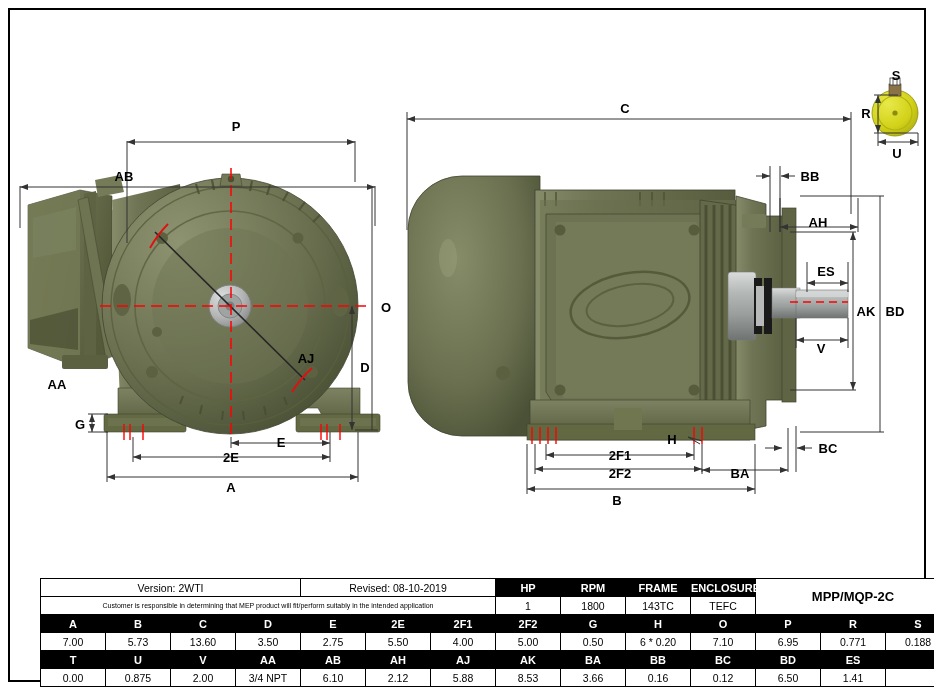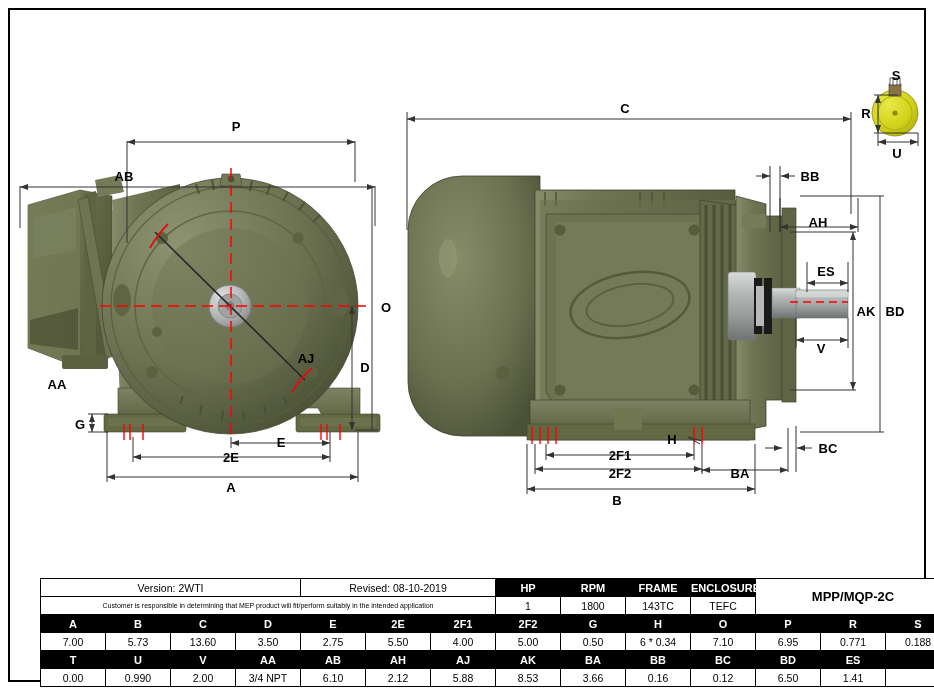--- a/index.html
+++ b/index.html
@@ -421,21 +421,21 @@
         <tr>
           <td>7.00</td>
           <td>5.73</td>
           <td>13.60</td>
           <td>3.50</td>
           <td>2.75</td>
           <td>5.50</td>
           <td>4.00</td>
           <td>5.00</td>
           <td>0.50</td>
-          <td>6 * 0.34</td>
+          <td>6 * 0.20</td>
           <td>7.10</td>
           <td>6.95</td>
           <td>0.771</td>
           <td>0.188</td>
         </tr>
         <tr>
           <td class="hdr">T</td>
           <td class="hdr">U</td>
           <td class="hdr">V</td>
           <td class="hdr">AA</td>
@@ -445,21 +445,21 @@
           <td class="hdr">AK</td>
           <td class="hdr">BA</td>
           <td class="hdr">BB</td>
           <td class="hdr">BC</td>
           <td class="hdr">BD</td>
           <td class="hdr">ES</td>
           <td class="hdr"></td>
         </tr>
         <tr>
           <td>0.00</td>
-          <td>0.990</td>
+          <td>0.875</td>
           <td>2.00</td>
           <td>3/4 NPT</td>
           <td>6.10</td>
           <td>2.12</td>
           <td>5.88</td>
           <td>8.53</td>
           <td>3.66</td>
           <td>0.16</td>
           <td>0.12</td>
           <td>6.50</td>

